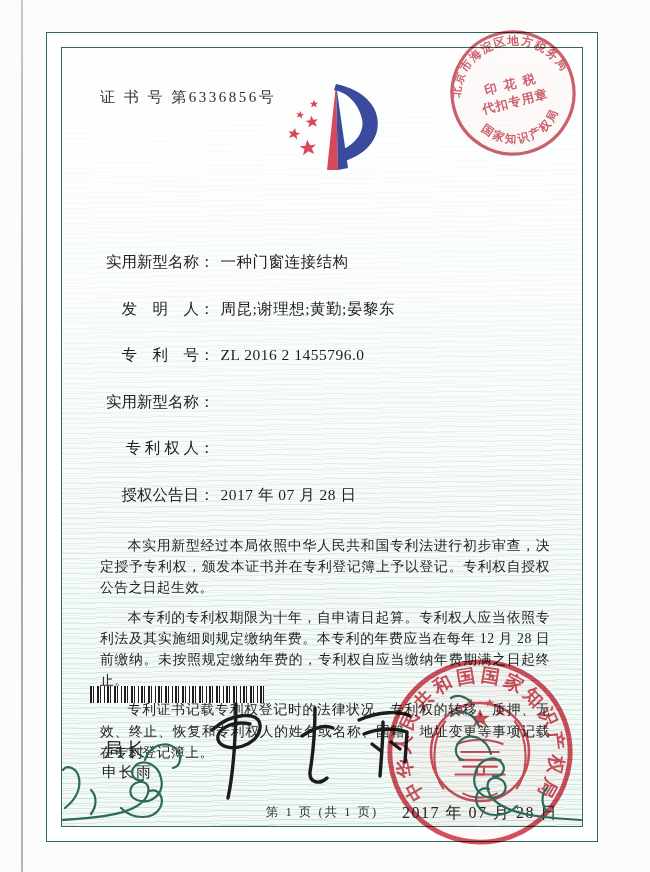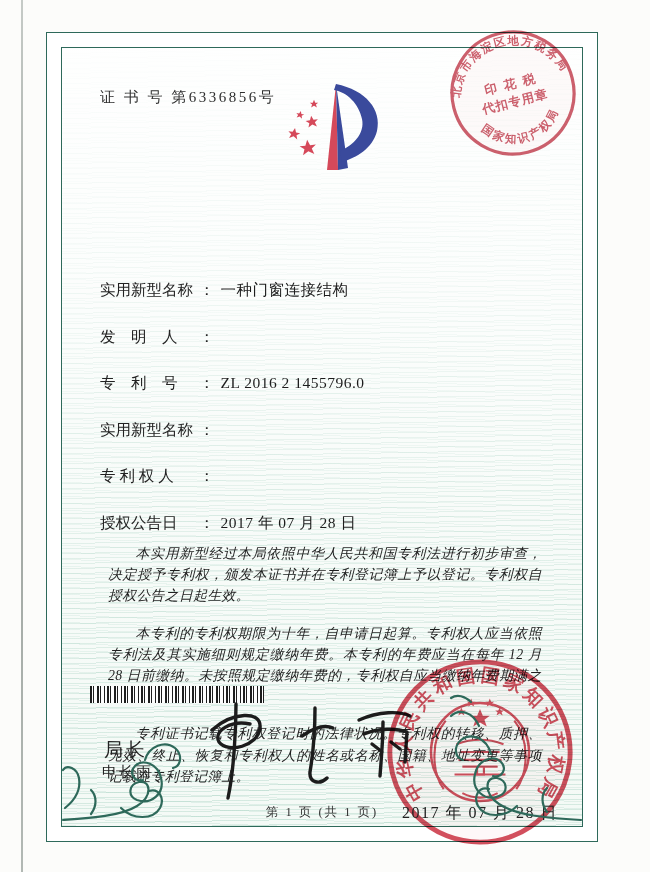--- a/index.html
+++ b/index.html
@@ -39,27 +39,27 @@
   .cert-no{
     position:absolute;left:38px;top:40px;
     font-size:15px;letter-spacing:2.5px;color:#2f2f2f;
   }
   .logo{position:absolute;left:222px;top:28px;}
   .title{
     position:absolute;left:0;top:131px;width:100%;
     text-align:center;font-size:33px;font-weight:700;
     letter-spacing:7px;color:#121212;margin:0;
   }
-  .fields{position:absolute;left:38px;top:232px;right:28px;}
+  .fields{position:absolute;left:38px;top:204px;right:28px;text-align:right;}
   .frow{display:flex;align-items:baseline;margin-bottom:26.5px;font-size:15.5px;height:20px;white-space:pre;}
   .flabel{display:inline-block;width:99px;white-space:pre;color:#222;}
   .fcolon{margin-right:6px;color:#222;}
   .fvalue{letter-spacing:.5px;color:#1d1d1d;}
   .paras{position:absolute;left:30px;right:24px;top:479px;text-align:justify;}
-  .paras p{margin:16px;text-indent:2em;font-size:13.8px;line-height:21.2px;letter-spacing:.4px;color:#1f1f1f;font-style:italic;}
+  .paras p{margin:8px;text-indent:2em;font-size:13.8px;line-height:21.2px;letter-spacing:.4px;color:#1f1f1f;}
   .barcode{
     position:absolute;left:28px;top:638px;width:174px;height:17px;
     background:repeating-linear-gradient(90deg,
       #1d1d1d 0 2px,#fdfdfd 2px 3px,#1d1d1d 3px 4px,#fdfdfd 4px 7px,
       #1d1d1d 7px 9px,#fdfdfd 9px 10px,#1d1d1d 10px 11px,#fdfdfd 11px 14px,
       #1d1d1d 14px 15px,#fdfdfd 15px 17px);
   }
   .sig-title{position:absolute;left:42px;top:681px;font-size:19px;letter-spacing:3px;color:#222;margin-top:8px;}
   .sig-name{position:absolute;left:40px;top:715px;font-size:15px;letter-spacing:2px;color:#222;}
   .sig-svg{position:absolute;left:112px;top:648px;}
@@ -105,21 +105,21 @@
         <path d="M52,8 C82,14 98,34 93,55 C89,72 72,82 58,86 L56,75 C70,69 81,57 78,43 C75,28 63,16 50,14 Z" fill="var(--logo-blue)"></path>
       </g>
     </svg>
 
 
     <div class="fields">
       <div class="frow">
         <span class="flabel">实用新型名称</span><span class="fcolon">：</span><span class="fvalue">一种门窗连接结构</span>
       </div>
       <div class="frow">
-        <span class="flabel">发　明　人</span><span class="fcolon">：</span>
+        <span class="flabel">发　明　人</span><span class="fcolon">：</span><span class="fvalue">周昆;谢理想;黄勤;晏黎东</span>
       </div>
       <div class="frow">
         <span class="flabel">专　利　号</span><span class="fcolon">：</span><span class="fvalue">ZL 2016 2 1455796.0</span>
       </div>
       <div class="frow">
         <span class="flabel">实用新型名称</span><span class="fcolon">：</span>
       </div>
       <div class="frow">
         <span class="flabel">专 利 权 人</span><span class="fcolon">：</span>
       </div>

